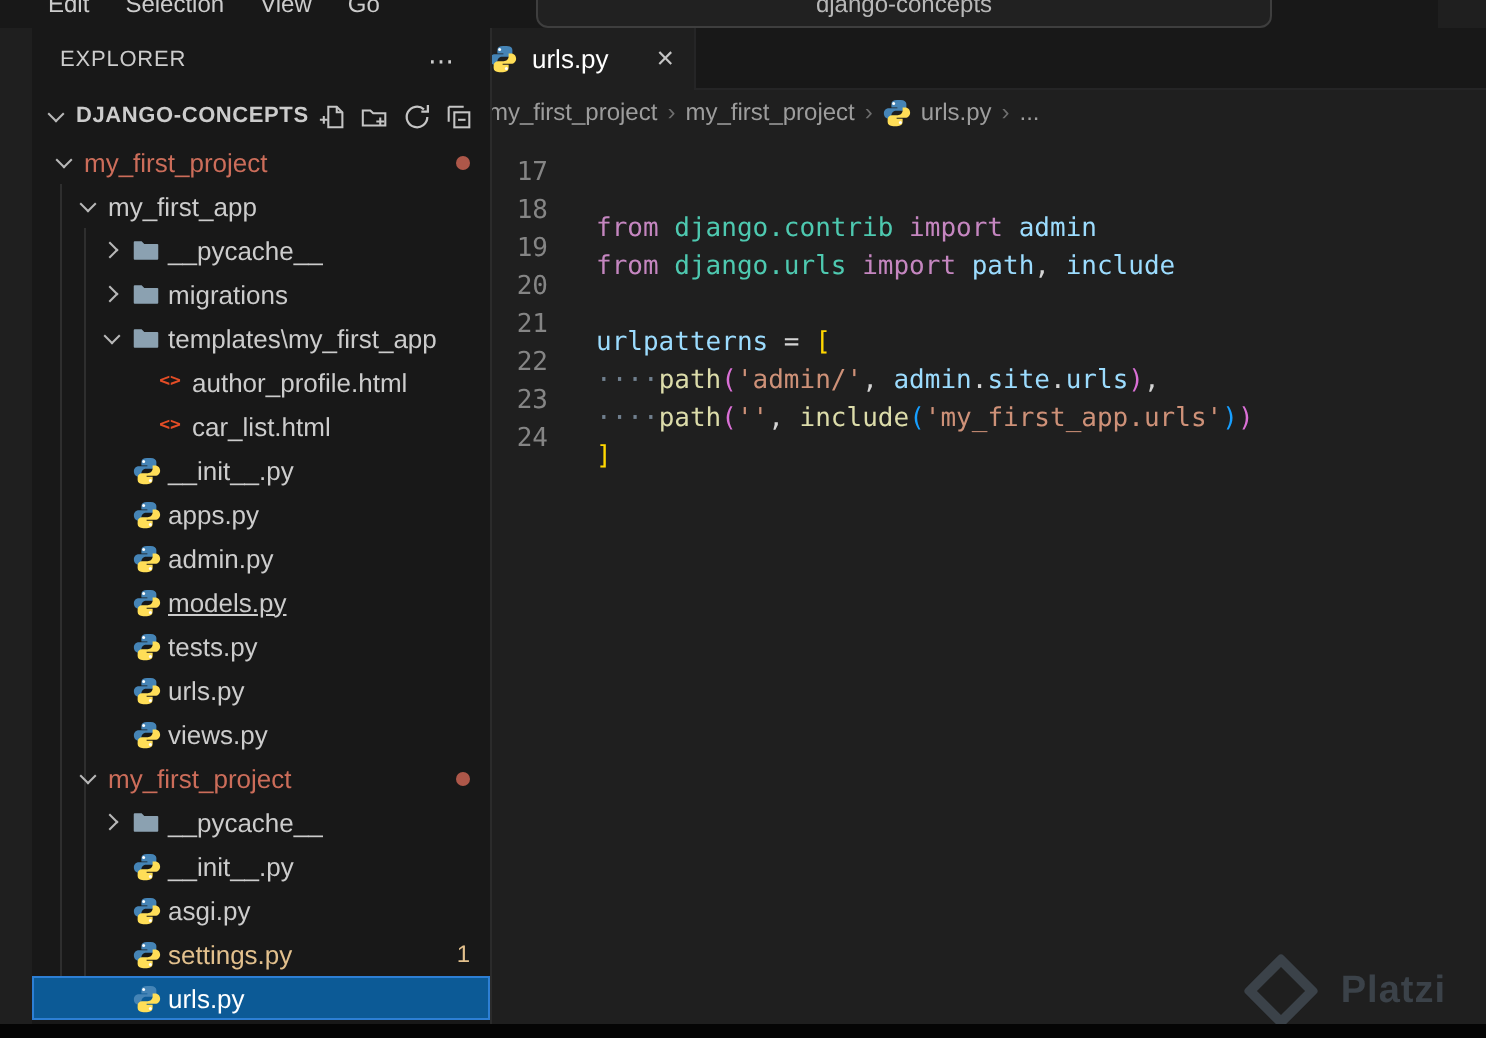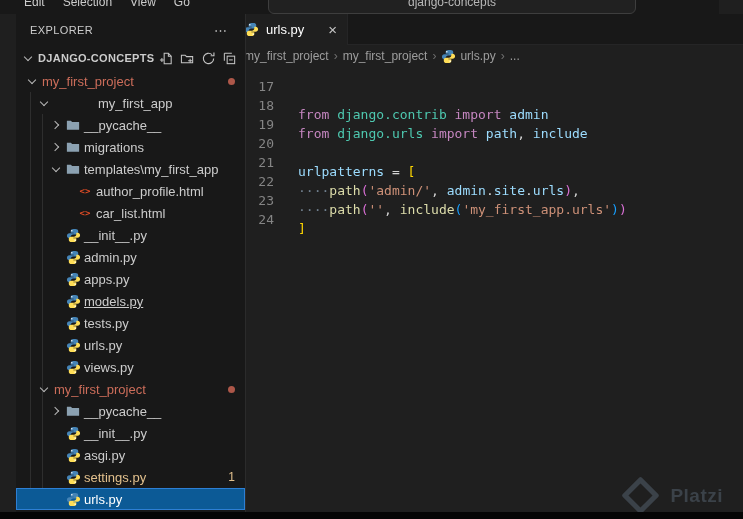--- a/index.html
+++ b/index.html
@@ -123,21 +123,21 @@
       </span>
   </div>
   <div class="tree" id="tree">
     <div class="iguide" style="left:14px;top:22px;height:418px;"></div>
     <div class="iguide" style="left:26px;top:44px;height:396px;"></div>
   <div class="trow" style="padding-left: 8px;">
         <span class="twisty exp"></span>
         <span class="tlabel c-red">my_first_project</span>
         <span class="gitdot"></span>
       </div>
-      <div class="trow" style="padding-left: 20px; gap: 44px;">
+      <div class="trow" style="padding-left: 20px;">
         <span class="twisty exp"></span>
         <span class="tlabel">my_first_app</span>
       </div>
       <div class="trow" style="padding-left: 32px;">
         <span class="twisty col"></span>
         <span class="ficon">
           <svg width="14" height="14" viewBox="0 0 16 16">
             <path fill="#8ba1b1" d="M1.5 3h4L7 4.5h7.5c.3 0 .5.2.5.5v8c0 .3-.2.5-.5.5h-13c-.3 0-.5-.2-.5-.5v-9.5c0-.3.2-.5.5-.5z"></path>
           </svg>
         </span>
@@ -190,33 +190,33 @@
       <div class="trow" style="padding-left: 32px;">
         <span class="twisty none"></span>
         <span class="ficon">
           <svg width="15" height="15" viewBox="0 0 16 16">
             <path fill="#4584b6" d="M8 1C6.1 1 5 1.8 5 3.2V5h3.2v.5H3.6C2.1 5.5 1 6.7 1 8.2S2.1 11 3.6 11H5V9.3C5 7.9 6.2 6.8 7.6 6.8h3C11.9 6.8 13 5.8 13 4.5V3.2C13 1.9 11.9 1 10 1H8z"></path>
             <circle cx="6.2" cy="2.9" r=".8" fill="#fff"></circle>
             <path fill="#ffde57" d="M8 15c1.9 0 3-.8 3-2.2V11H7.8v-.5h4.6c1.5 0 2.6-1.2 2.6-2.7S13.9 5 12.4 5H11v1.7c0 1.4-1.2 2.5-2.6 2.5h-3C4.1 9.2 3 10.2 3 11.5v1.3C3 14.1 4.1 15 6 15h2z"></path>
             <circle cx="9.8" cy="13.1" r=".8" fill="#fff"></circle>
           </svg>
         </span>
+        <span class="tlabel">apps.py</span>
+      </div>
+      <div class="trow" style="padding-left: 32px;">
+        <span class="twisty none"></span>
+        <span class="ficon">
+          <svg width="15" height="15" viewBox="0 0 16 16">
+            <path fill="#4584b6" d="M8 1C6.1 1 5 1.8 5 3.2V5h3.2v.5H3.6C2.1 5.5 1 6.7 1 8.2S2.1 11 3.6 11H5V9.3C5 7.9 6.2 6.8 7.6 6.8h3C11.9 6.8 13 5.8 13 4.5V3.2C13 1.9 11.9 1 10 1H8z"></path>
+            <circle cx="6.2" cy="2.9" r=".8" fill="#fff"></circle>
+            <path fill="#ffde57" d="M8 15c1.9 0 3-.8 3-2.2V11H7.8v-.5h4.6c1.5 0 2.6-1.2 2.6-2.7S13.9 5 12.4 5H11v1.7c0 1.4-1.2 2.5-2.6 2.5h-3C4.1 9.2 3 10.2 3 11.5v1.3C3 14.1 4.1 15 6 15h2z"></path>
+            <circle cx="9.8" cy="13.1" r=".8" fill="#fff"></circle>
+          </svg>
+        </span>
         <span class="tlabel">admin.py</span>
-      </div>
-      <div class="trow" style="padding-left: 32px;">
-        <span class="twisty none"></span>
-        <span class="ficon">
-          <svg width="15" height="15" viewBox="0 0 16 16">
-            <path fill="#4584b6" d="M8 1C6.1 1 5 1.8 5 3.2V5h3.2v.5H3.6C2.1 5.5 1 6.7 1 8.2S2.1 11 3.6 11H5V9.3C5 7.9 6.2 6.8 7.6 6.8h3C11.9 6.8 13 5.8 13 4.5V3.2C13 1.9 11.9 1 10 1H8z"></path>
-            <circle cx="6.2" cy="2.9" r=".8" fill="#fff"></circle>
-            <path fill="#ffde57" d="M8 15c1.9 0 3-.8 3-2.2V11H7.8v-.5h4.6c1.5 0 2.6-1.2 2.6-2.7S13.9 5 12.4 5H11v1.7c0 1.4-1.2 2.5-2.6 2.5h-3C4.1 9.2 3 10.2 3 11.5v1.3C3 14.1 4.1 15 6 15h2z"></path>
-            <circle cx="9.8" cy="13.1" r=".8" fill="#fff"></circle>
-          </svg>
-        </span>
-        <span class="tlabel">apps.py</span>
       </div>
       <div class="trow" style="padding-left: 32px; text-decoration: underline;">
         <span class="twisty none"></span>
         <span class="ficon">
           <svg width="15" height="15" viewBox="0 0 16 16">
             <path fill="#4584b6" d="M8 1C6.1 1 5 1.8 5 3.2V5h3.2v.5H3.6C2.1 5.5 1 6.7 1 8.2S2.1 11 3.6 11H5V9.3C5 7.9 6.2 6.8 7.6 6.8h3C11.9 6.8 13 5.8 13 4.5V3.2C13 1.9 11.9 1 10 1H8z"></path>
             <circle cx="6.2" cy="2.9" r=".8" fill="#fff"></circle>
             <path fill="#ffde57" d="M8 15c1.9 0 3-.8 3-2.2V11H7.8v-.5h4.6c1.5 0 2.6-1.2 2.6-2.7S13.9 5 12.4 5H11v1.7c0 1.4-1.2 2.5-2.6 2.5h-3C4.1 9.2 3 10.2 3 11.5v1.3C3 14.1 4.1 15 6 15h2z"></path>
             <circle cx="9.8" cy="13.1" r=".8" fill="#fff"></circle>
           </svg>

